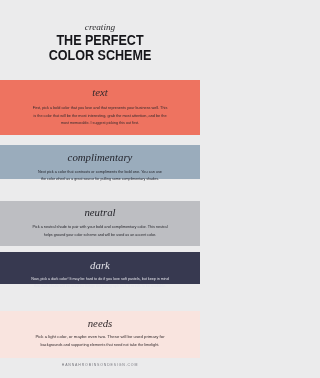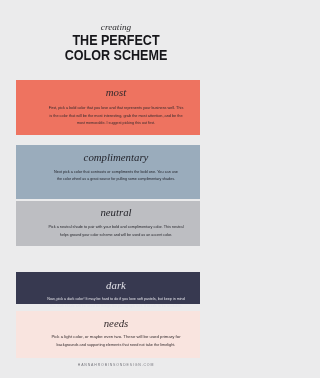--- a/index.html
+++ b/index.html
@@ -1,18 +1,18 @@
 <!DOCTYPE html>
 <html><head>
 <meta charset="utf-8">
 <style>
   html,body{margin:0;padding:0;}
   body{width:200px;height:378px;overflow:hidden;background:#ebebec;
        font-family:"Liberation Sans",sans-serif;}
-  .page{position:relative;width:200px;height:378px;background:#ebebec;overflow:hidden;margin-left:16px;}
+  .page{position:relative;width:200px;height:378px;background:#ebebec;overflow:hidden;}
 
   .hero{position:absolute;left:0;top:0;width:200px;height:80px;}
   .eyebrow{position:absolute;left:0;top:21.6px;width:200px;text-align:center;
            font-family:"Liberation Serif",serif;font-style:italic;font-size:9.2px;
            line-height:10px;color:#2c2c2f;}
   .title{position:absolute;left:0;top:34.4px;width:200px;text-align:center;
          font-family:"Liberation Sans",sans-serif;font-weight:700;font-size:13.8px;
          line-height:14.6px;color:#16161a;
          transform:scaleX(0.91);transform-origin:50% 50%;}
 
@@ -35,42 +35,42 @@
   <div class="hero">
     <div class="eyebrow">creating</div>
     <div class="title">
       <div>THE PERFECT</div>
       <div>COLOR SCHEME</div>
     </div>
   </div>
 
   <div id="bands">
       <div class="band" style="top: 80px; height: 55px; background: rgb(238, 115, 96);">
-        <div class="band-title" style="top: 5.9px; color: rgb(51, 41, 44);">most</div>
+        <div class="band-title" style="top: 5.9px; color: rgb(51, 41, 44);">text</div>
         <div class="band-body" style="top: 25.1px; color: rgb(51, 41, 44); font-size: 3.8px;">
           <div>First, pick a bold color that you love and that represents your business well. This</div>
           <div style="transform: scaleX(1.004);">is the color that will be the most interesting, grab the most attention, and be the</div>
           <div style="transform: scaleX(0.975);">most memorable. I suggest picking this out first.</div>
         </div>
       </div>
-      <div class="band" style="top: 145px; height: 54px; background: rgb(154, 172, 188);">
+      <div class="band" style="top: 145px; height: 34px; background: rgb(154, 172, 188);">
         <div class="band-title" style="top: 5.5px; color: rgb(35, 36, 44);">complimentary</div>
         <div class="band-body" style="top: 23.6px; color: rgb(35, 36, 44); font-size: 3.8px;">
           <div style="transform: scaleX(1.004);">Next pick a color that contrasts or compliments the bold one. You can use</div>
           <div style="transform: scaleX(0.952);">the color wheel as a great source for pulling some complimentary shades.</div>
         </div>
       </div>
       <div class="band" style="top: 200.5px; height: 45.5px; background: rgb(189, 190, 194); text-decoration: underline;">
         <div class="band-title" style="top: 5.6px; color: rgb(38, 38, 44);">neutral</div>
         <div class="band-body" style="top: 23.6px; color: rgb(38, 38, 44); font-size: 3.8px;">
           <div style="transform: scaleX(1.004);">Pick a neutral shade to pair with your bold and complimentary color. This neutral</div>
           <div style="transform: scaleX(0.976);">helps ground your color scheme and will be used as an accent color.</div>
         </div>
       </div>
-      <div class="band" style="top: 272px; height: 32px; background: rgb(55, 57, 80);">
+      <div class="band" style="top: 252px; height: 32px; background: rgb(55, 57, 80);">
         <div class="band-title" style="top: 7px; color: rgb(228, 228, 234);">dark</div>
         <div class="band-body" style="top: 23.7px; color: rgb(228, 228, 234); font-size: 3.8px;">
           <div style="transform: scaleX(0.972);">Now, pick a dark color! It may be hard to do if you love soft pastels, but keep in mind</div>
           <div style="transform: scaleX(0.958);">this dark shade will be used for things like paragraph text. It needs to be readable.</div>
         </div>
       </div>
       <div class="band" style="top: 311px; height: 47px; background: rgb(249, 228, 223);">
         <div class="band-title" style="top: 5.7px; color: rgb(51, 42, 44);">needs</div>
         <div class="band-body" style="top: 23.4px; color: rgb(51, 42, 44); font-size: 3.8px;">
           <div style="transform: scaleX(1.13);">Pick a light color, or maybe even two. These will be used primary for</div>

